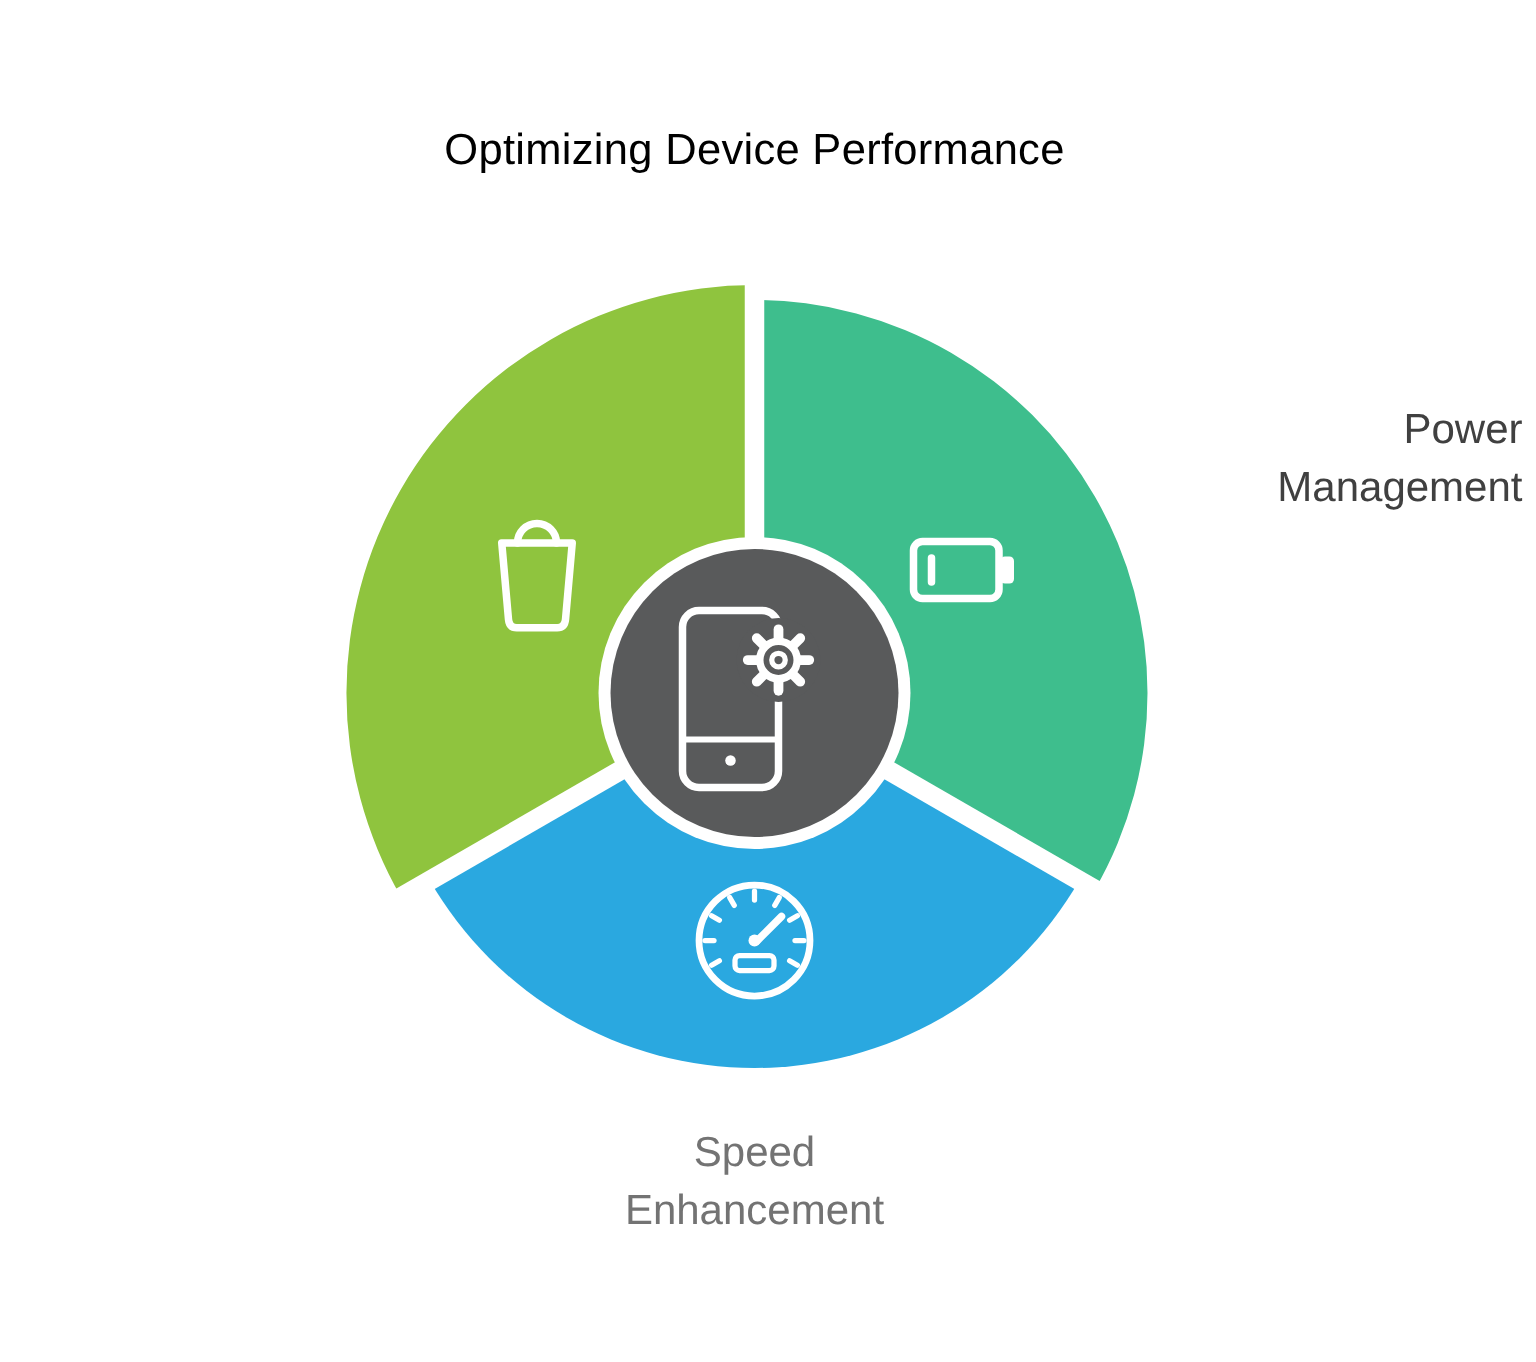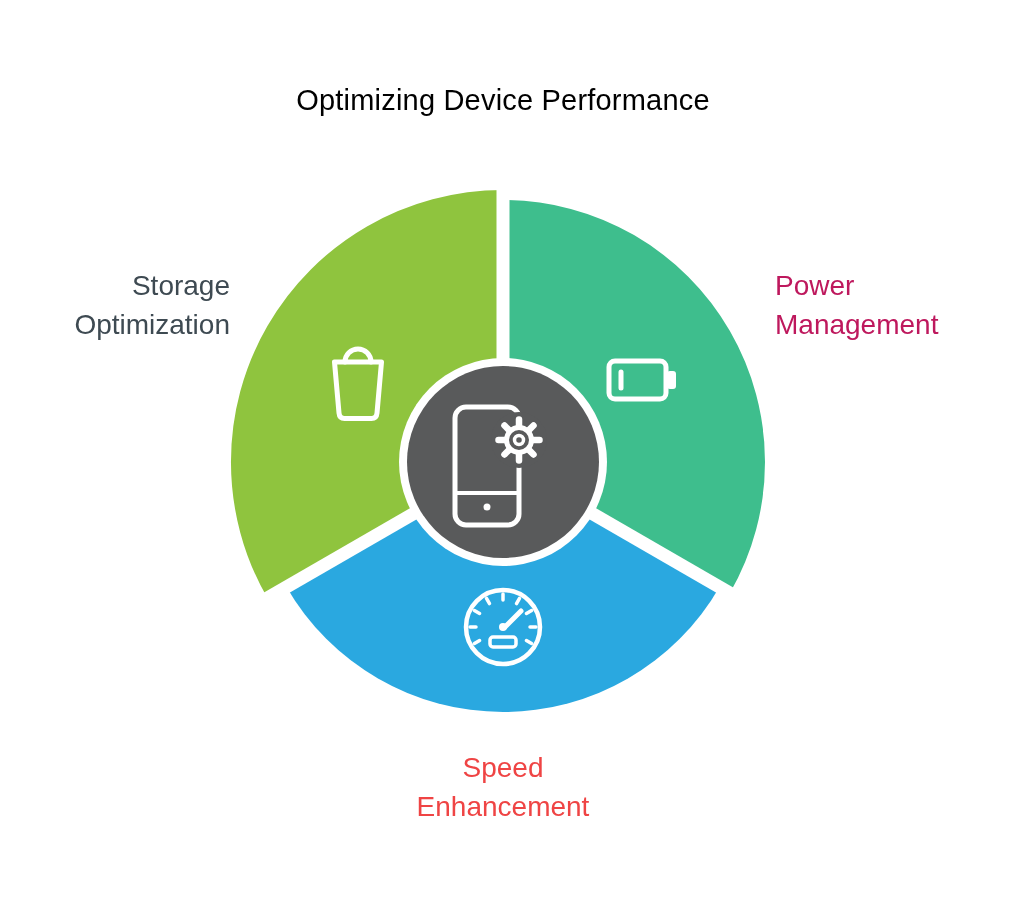--- a/index.html
+++ b/index.html
@@ -31,25 +31,23 @@
   .label.speed   { left: 253px; width: 500px; top: 748px; text-align: center; }
   svg { position: absolute; top: 0; left: 0; }
 </style>
 </head>
 <body>
 
 <div class="stage">
 
   <div class="title" style="color: #000000;">Optimizing Device Performance</div>
 
-  <div class="label storage" style="color: rgb(62, 74, 82);">Storage
-Optimization</div>
-  <div class="label power" style="color: #be185d;">Power
+  <div class="label power" style="color: #404040; text-align: right;">Power
 Management</div>
-  <div class="label speed" style="color: #ef4444;">Speed
+  <div class="label speed" style="color: #737373;">Speed
 Enhancement</div>
 
   <svg width="1024" height="908" viewBox="0 0 1024 908">
 
     <path d="M 503 462 L 267.4 598 A 272 272 0 0 1 503 190 Z" fill="#8FC43E"></path>
     <path d="M 503 462 L 503 200 A 262 262 0 0 1 729.9 593 Z" fill="#3EBE8D"></path>
     <path d="M 503 462 L 719.5 587 A 250 250 0 0 1 286.5 587 Z" fill="#2AA8E0"></path>
 
     <g stroke="#FFFFFF" stroke-width="13">
       <line x1="503" y1="462" x2="503" y2="148"></line>

